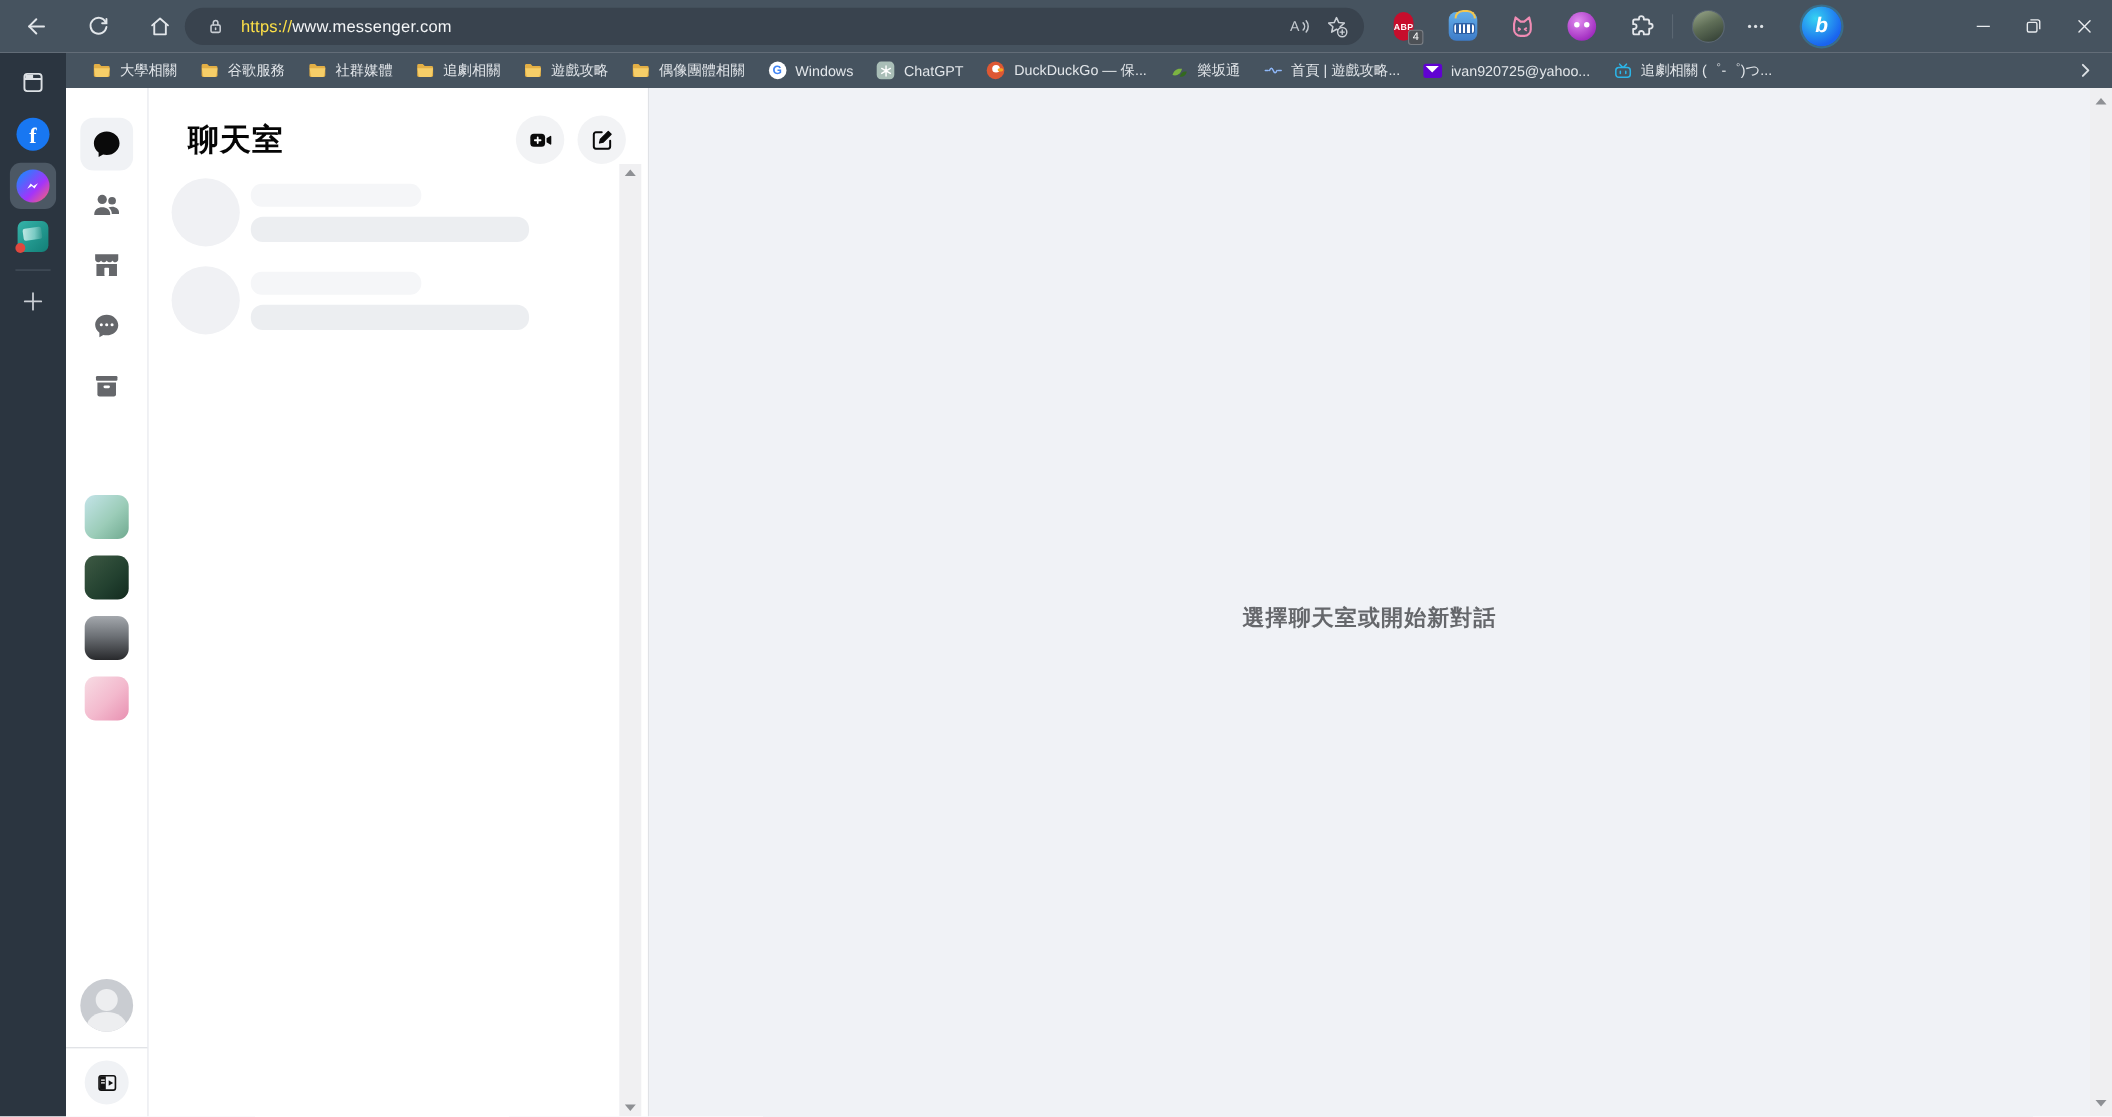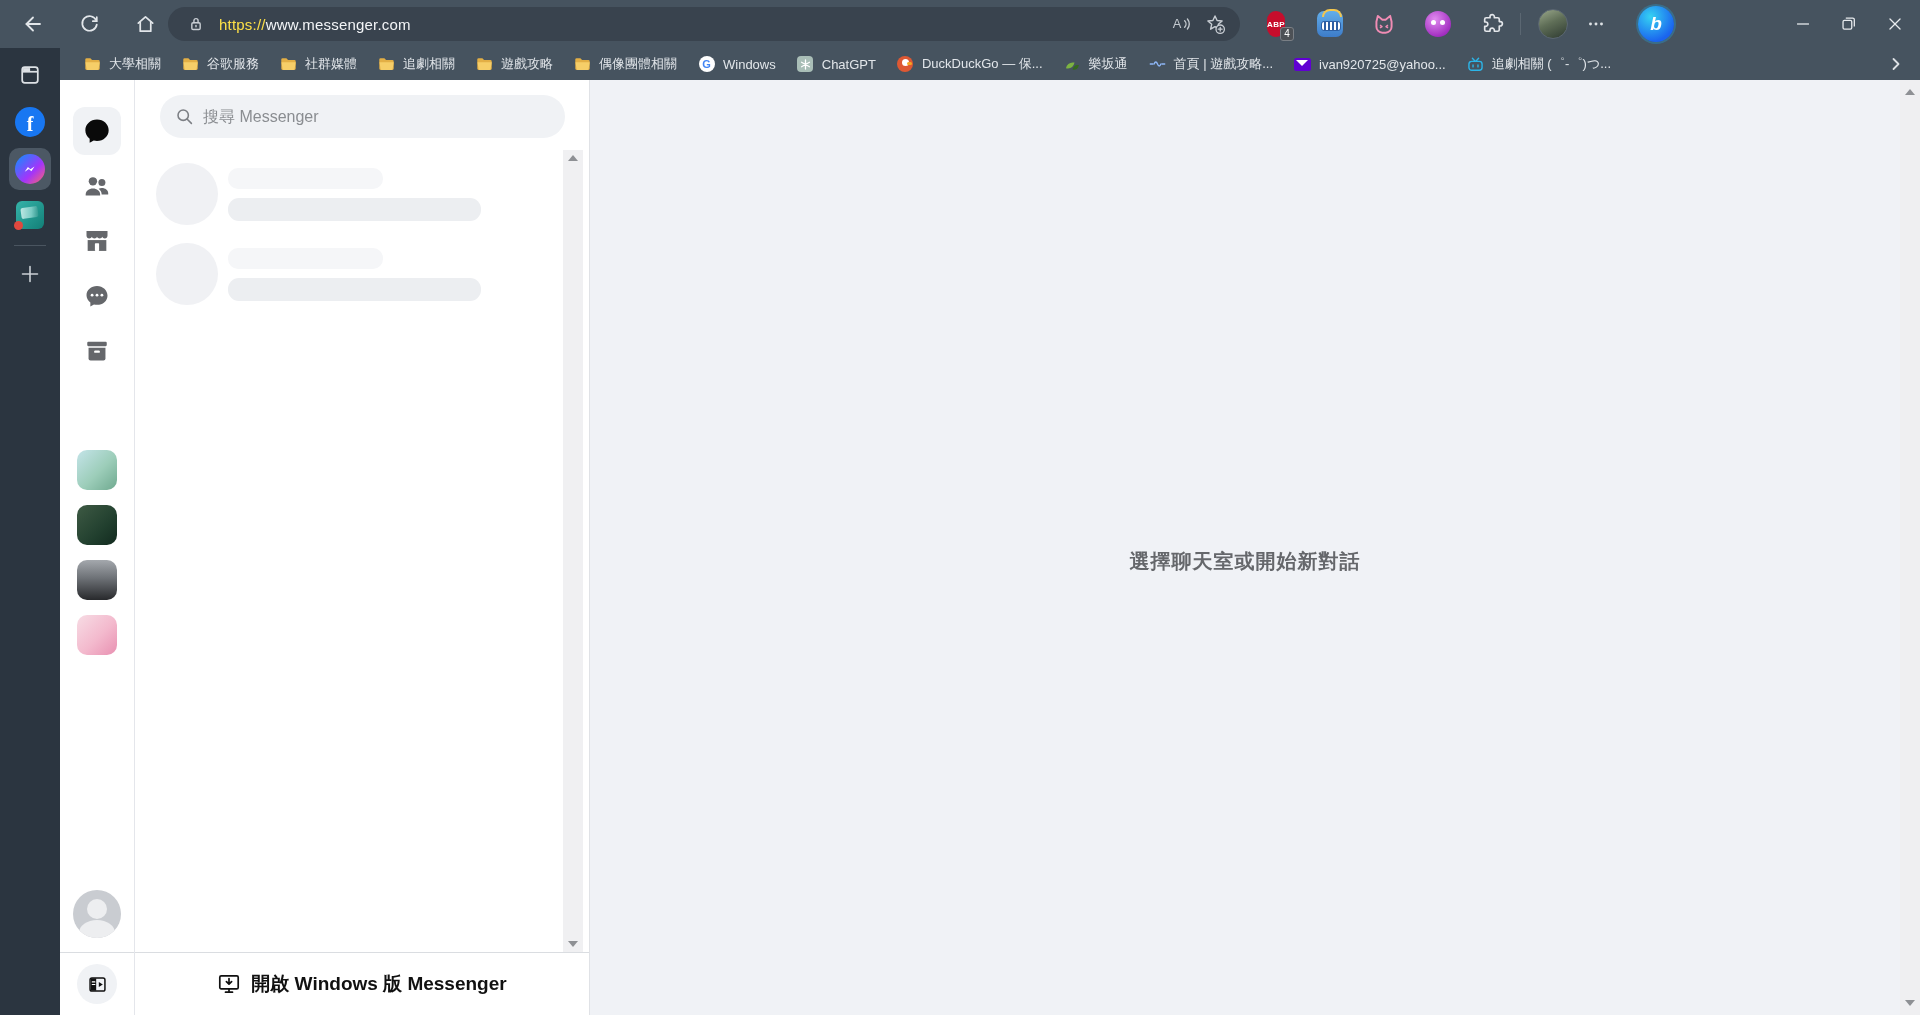--- a/index.html
+++ b/index.html
@@ -412,32 +412,37 @@
             <rect x="3.5" y="4.5" width="17" height="15" rx="2.2" fill="none" stroke="#111" stroke-width="1.7"></rect>
             <path d="M4.5 5h6v14h-6z" fill="#111"></path>
             <path d="M6 9h3M6 12h3" stroke="#fff" stroke-width="1.3" stroke-linecap="round"></path>
             <path d="M13.5 9.2l4.6 2.8-4.6 2.8z" fill="#111"></path>
           </svg>
       </div>
     </div>
   </div>
 
   <div class="list">
-
-    <div class="search-wrap">
-      <div class="search-box">
-        <span>
-          <svg width="19" height="19" viewBox="0 0 22 22" fill="none" stroke="#7C7F84" stroke-width="1.8" stroke-linecap="round">
-              <circle cx="9.5" cy="9.5" r="6"></circle>
-              <path d="M14.2 14.2L19 19"></path>
-            </svg>
-        </span>
-        <input type="text" value="" placeholder="搜尋 Messenger" style="">
-      </div>
-    </div>
+    <div class="list-header">
+      <h1 class="list-title">聊天室</h1>
+      <div class="hdr-btn">
+        <svg width="23" height="23" viewBox="0 0 24 24">
+            <rect x="2.2" y="5.8" width="14" height="12.4" rx="3.4" fill="#0A0A0A"></rect>
+            <path d="M17.6 10.1l3.5-2.2a.65.65 0 0 1 1 .55v7.1a.65.65 0 0 1-1 .55l-3.5-2.2z" fill="#0A0A0A"></path>
+            <path d="M9.2 9.3v5.4M6.5 12h5.4" stroke="#fff" stroke-width="1.7" stroke-linecap="round"></path>
+          </svg>
+      </div>
+      <div class="hdr-btn">
+        <svg width="23" height="23" viewBox="0 0 24 24" fill="none" stroke="#0A0A0A" stroke-width="1.9" stroke-linecap="round" stroke-linejoin="round">
+            <path d="M19.5 12.5V18a2 2 0 0 1-2 2H6a2 2 0 0 1-2-2V6.5a2 2 0 0 1 2-2h5.5"></path>
+            <path d="M17.7 3.6l2.7 2.7L13 13.7l-3.6.9.9-3.6z" fill="#0A0A0A" stroke-width="1.2"></path>
+          </svg>
+      </div>
+    </div>
+
 
     <div class="chat-scroll">
       <div class="sk-row">
         <div class="sk-circle"></div>
         <div class="sk-texts">
           <div class="sk-bar-s"></div>
           <div class="sk-bar-l"></div>
         </div>
       </div>
       <div class="sk-row">
@@ -446,30 +451,20 @@
           <div class="sk-bar-s"></div>
           <div class="sk-bar-l"></div>
         </div>
       </div>
       <div class="inner-scrollbar">
         <div class="arr-up"></div>
         <div class="arr-down"></div>
       </div>
     </div>
 
-    <div class="list-footer">
-      <span>
-        <svg width="24" height="24" viewBox="0 0 24 24" fill="none" stroke="#111" stroke-width="1.7" stroke-linecap="round" stroke-linejoin="round">
-            <rect x="2.8" y="3.8" width="18.4" height="13" rx="1.4"></rect>
-            <path d="M8.5 20.2h7M12 16.8v3.4"></path>
-            <path d="M12 6.5v5.2M9.4 9.6l2.6 2.6 2.6-2.6"></path>
-          </svg>
-      </span>
-      <span class="footer-label">開啟 Windows 版 Messenger</span>
-    </div>
   </div>
 
   <div class="main">
     <div class="empty-text">選擇聊天室或開始新對話</div>
   </div>
 
   <div class="page-scrollbar">
     <div class="arr-up"></div>
     <div class="arr-down"></div>
   </div>

